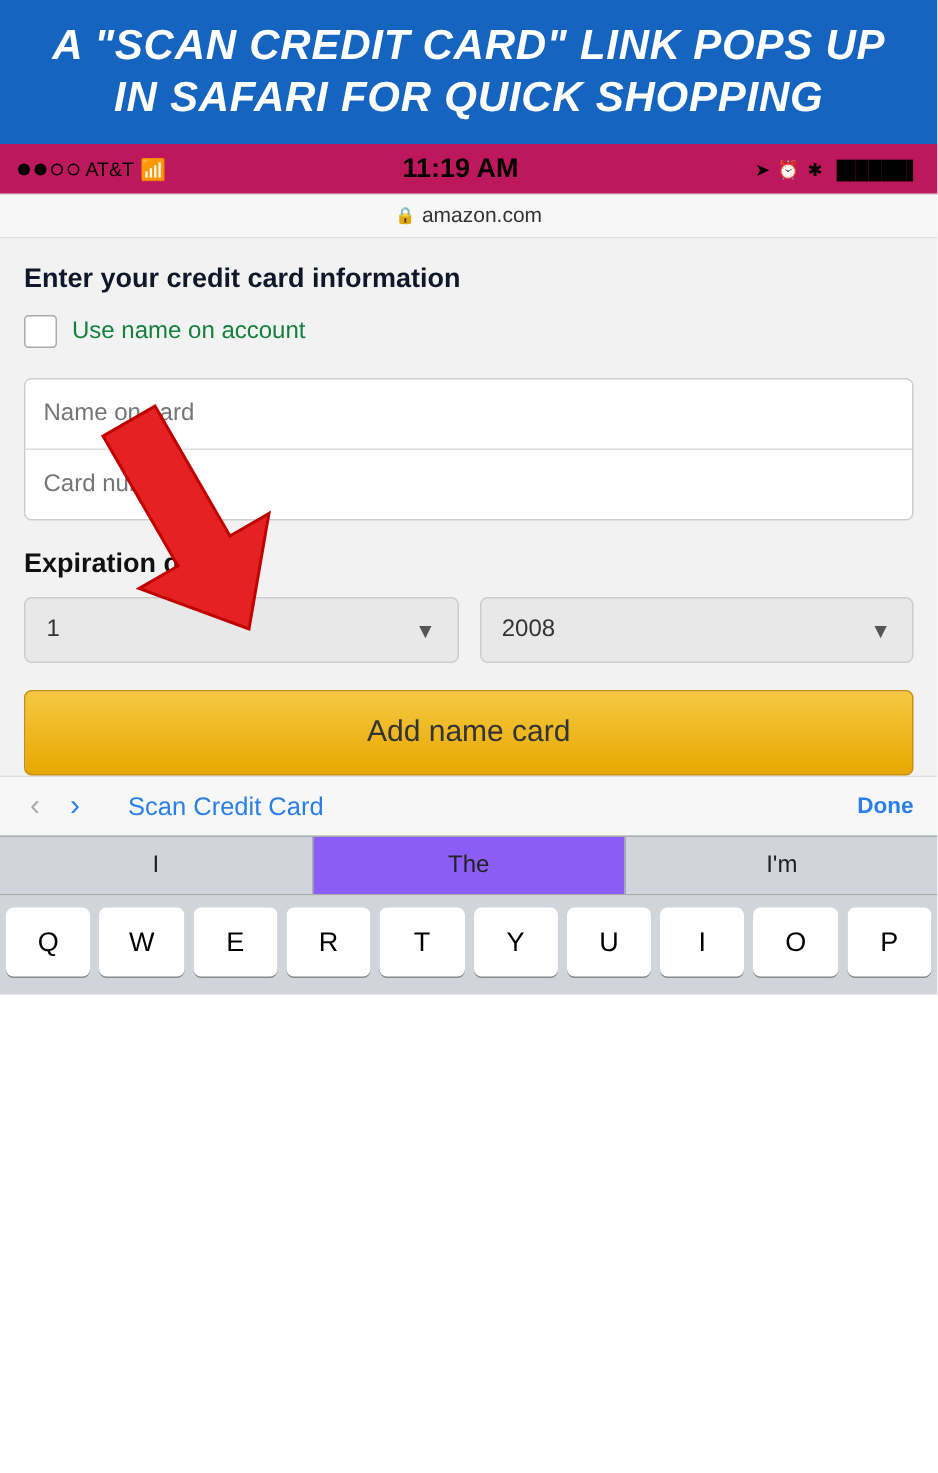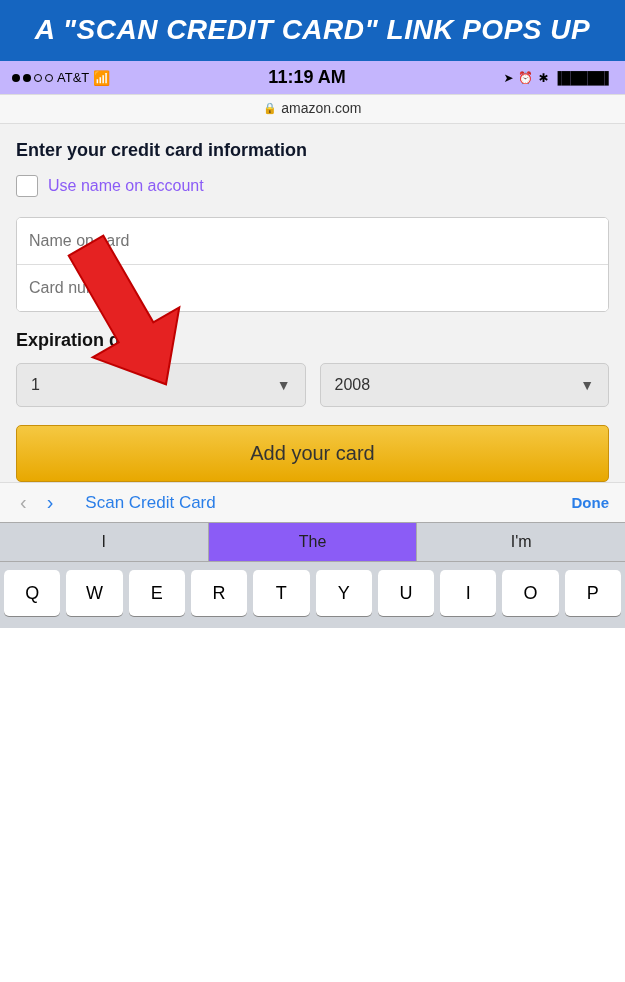--- a/index.html
+++ b/index.html
@@ -20,21 +20,21 @@
       text-align: center;
       padding: 12px 16px 14px;
       line-height: 1.25;
       text-transform: uppercase;
       font-style: italic;
       letter-spacing: 0.5px;
     }
 
     
     #status-bar {
-      background: #c4b5fd;
+      background: #be185d;
       display: flex;
       align-items: center;
       justify-content: space-between;
       padding: 6px 12px;
       font-size: 13px;
       font-weight: 500;
       border-bottom: 1px solid #ddd;
     }
     .status-left { display: flex; align-items: center; gap: 4px; }
     .signal-dots { display: flex; gap: 3px; }
@@ -81,21 +81,21 @@
       gap: 10px;
       margin-bottom: 20px;
     }
     .checkbox {
       width: 22px; height: 22px;
       border: 1.5px solid #aaa;
       background: #fff;
       border-radius: 3px;
       flex-shrink: 0;
     }
-    .checkbox-label { font-size: 16px; color: #8b5cf6; }
+    .checkbox-label { font-size: 16px; color: #15803d; }
 
     .input-group {
       background: #fff;
       border: 1px solid #ccc;
       border-radius: 5px;
       margin-bottom: 18px;
       overflow: hidden;
     }
     .input-field {
       width: 100%;
@@ -239,20 +239,21 @@
       height: 180px;
       z-index: 10;
       pointer-events: none;
     }
   </style>
 </head>
 <body>
 
 <div id="banner">
   <span>A "SCAN CREDIT CARD" LINK  POPS UP</span><br>
+  <span>IN SAFARI FOR QUICK SHOPPING</span>
 </div>
 
 <div id="status-bar">
   <div class="status-left">
     <div class="signal-dots">
       <div class="dot"></div>
       <div class="dot"></div>
       <div class="dot empty"></div>
       <div class="dot empty"></div>
     </div>
@@ -301,21 +302,21 @@
 
   <div style="position:relative;">
 
     <svg class="red-arrow" viewBox="0 0 160 180" xmlns="http://www.w3.org/2000/svg">
 
       <g transform="rotate(-30, 80, 90)">
         <polygon points="60,10 100,10 100,110 130,110 80,170 30,110 60,110" fill="#e52222" stroke="#c00000" stroke-width="2"></polygon>
       </g>
     </svg>
 
-    <button class="add-card-btn">Add your card</button>
+    <button class="add-card-btn">Add name card</button>
   </div>
 </div>
 
 <div id="safari-toolbar">
   <span class="safari-nav-btn">‹</span>
   <span class="safari-nav-btn active">›</span>
   <a class="scan-credit-card-link" href="#">Scan Credit Card</a>
   <span class="done-btn">Done</span>
 </div>
 

